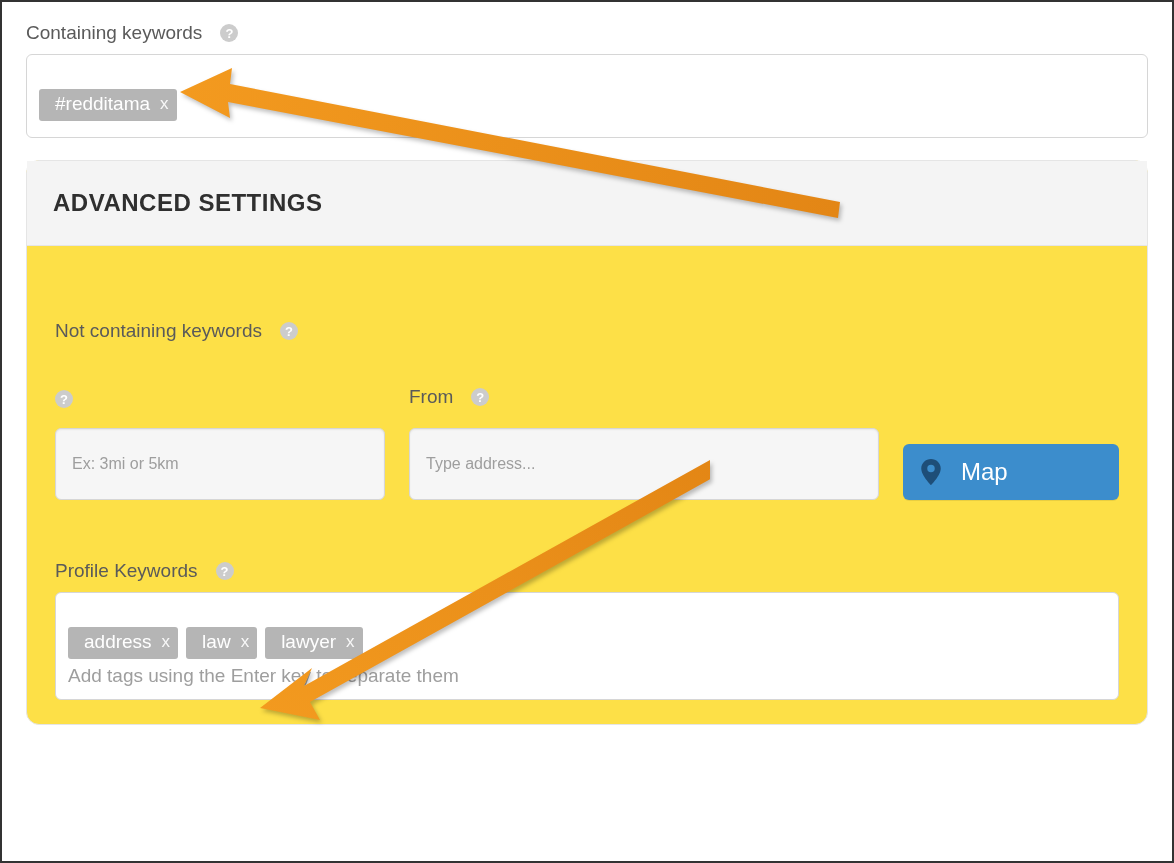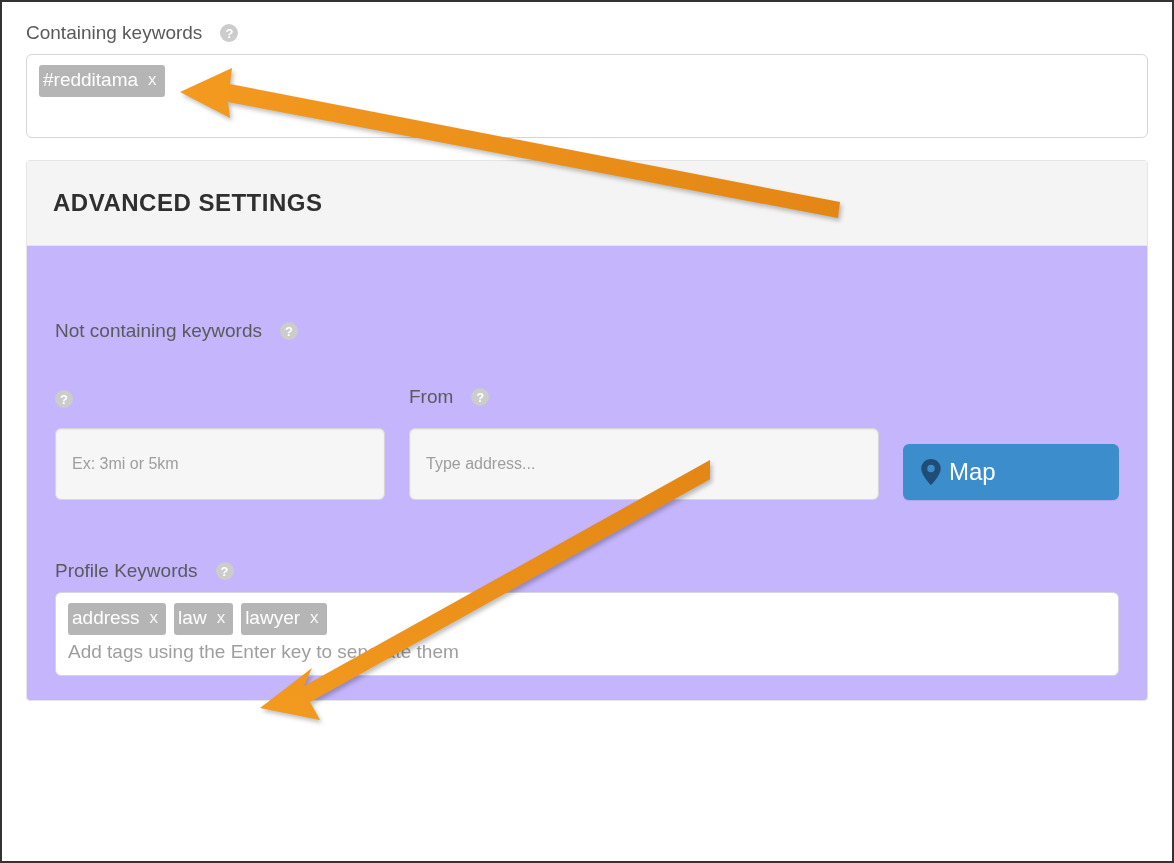--- a/index.html
+++ b/index.html
@@ -52,46 +52,47 @@
     display: flex;
     flex-wrap: wrap;
     gap: 8px;
     align-items: center;
   }
   .tag {
     background: #b5b5b5;
     color: #fff;
     border-radius: 3px;
     font-size: 19px;
-    padding: 4px 8px 5px 4px;
+    padding: 4px 8px 5px 16px;
     display: inline-flex;
     align-items: center;
     gap: 10px;
     line-height: 1.2;
+    margin-top: 24px;
   }
   .tag-remove {
     font-size: 17px;
     cursor: pointer;
     opacity: 0.9;
   }
   .placeholder-line {
     color: #9e9e9e;
     font-size: 19px;
     margin-top: 6px;
   }
   .tag-input-box .placeholder-only {
     color: #9e9e9e;
     font-size: 19px;
     padding-top: 4px;
   }
   .section-panel {
     margin-top: 22px;
     border: 1px solid #e5e5e5;
-    border-radius: 4px;
-    background: #c4b5fd;
+    border-radius: 13px;
+    background: #fde047;
   }
   .section-header {
     background: #f4f4f4;
     border-bottom: 1px solid #e5e5e5;
     padding: 28px 26px;
   }
   .section-title {
     font-size: 24px;
     font-weight: 600;
     letter-spacing: 0.5px;
@@ -128,21 +129,21 @@
   .col.map-col { flex: 1; display: flex; justify-content: flex-end; }
   .map-btn {
     background: #3c8dcc;
     color: #fff;
     border: none;
     border-radius: 6px;
     font-size: 24px;
     padding: 14px 26px 14px 18px;
     display: inline-flex;
     align-items: center;
-    gap: 8px;
+    gap: 20px;
     cursor: pointer;
     box-shadow: 0 1px 0 rgba(0,0,0,0.08);
   }
   .map-pin {
     width: 20px;
     height: 26px;
     display: inline-block;
   }
   .profile-block { margin-top: 60px; }
   

